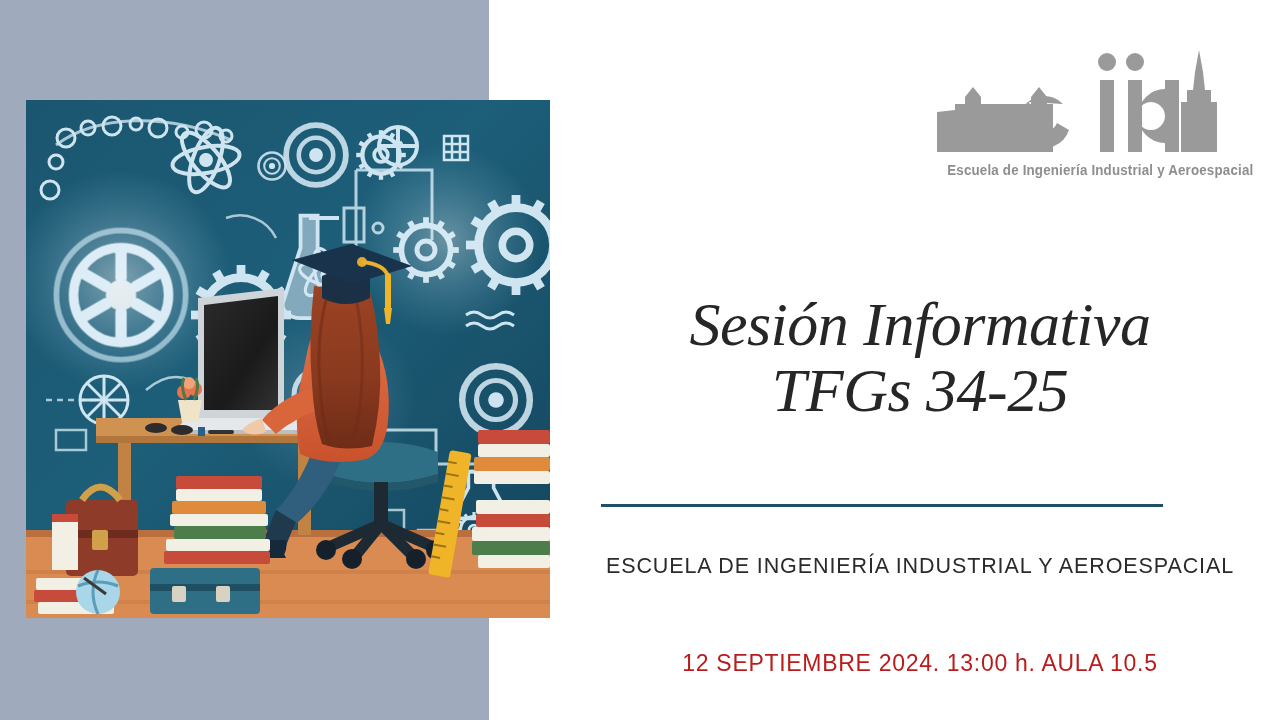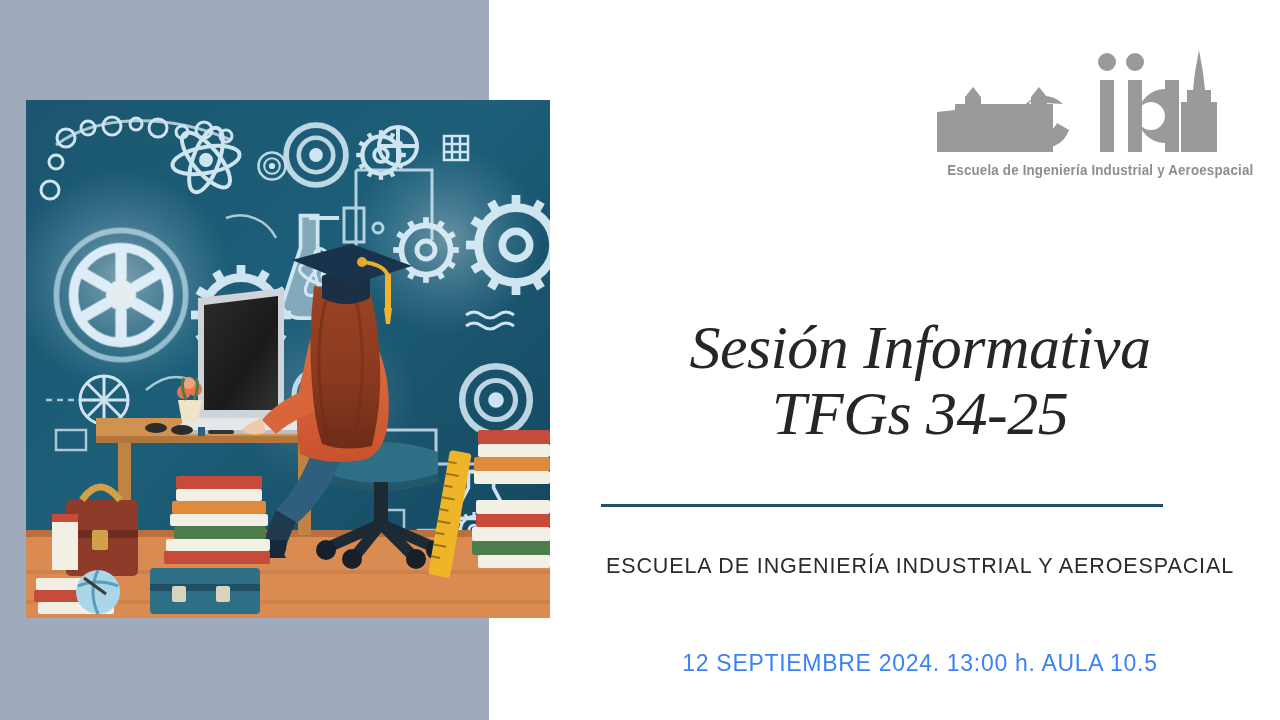--- a/index.html
+++ b/index.html
@@ -46,21 +46,20 @@
   
   .title{
     position:absolute;left:0;top:292px;width:720px;
     text-align:center;
     font-family:"Liberation Serif",serif;
     font-style:italic;
     font-size:62px;
     line-height:1.06;
     color:#262626;
     letter-spacing:-0.5px;
-    margin-top:23px;
   }
   .title .line{display:block;}
 
   
   .divider{
     position:absolute;left:41px;top:504px;width:562px;height:3px;
     background:#1f5068;
   }
 
   
@@ -72,21 +71,21 @@
     line-height:1.38;
     color:#2b2b2b;
     letter-spacing:0.9px;
     font-weight:400;
   }
   .eventline{
     position:absolute;left:10px;top:650px;width:700px;
     text-align:center;
     font-family:"Liberation Sans",sans-serif;
     font-size:23px;
-    color:#3b82f6;
+    color:#b91c1c;
     letter-spacing:0.7px;
     font-weight:400;
     white-space:nowrap;
   }
 </style>
 </head>
 <body>
 
 <div class="slide">
 

